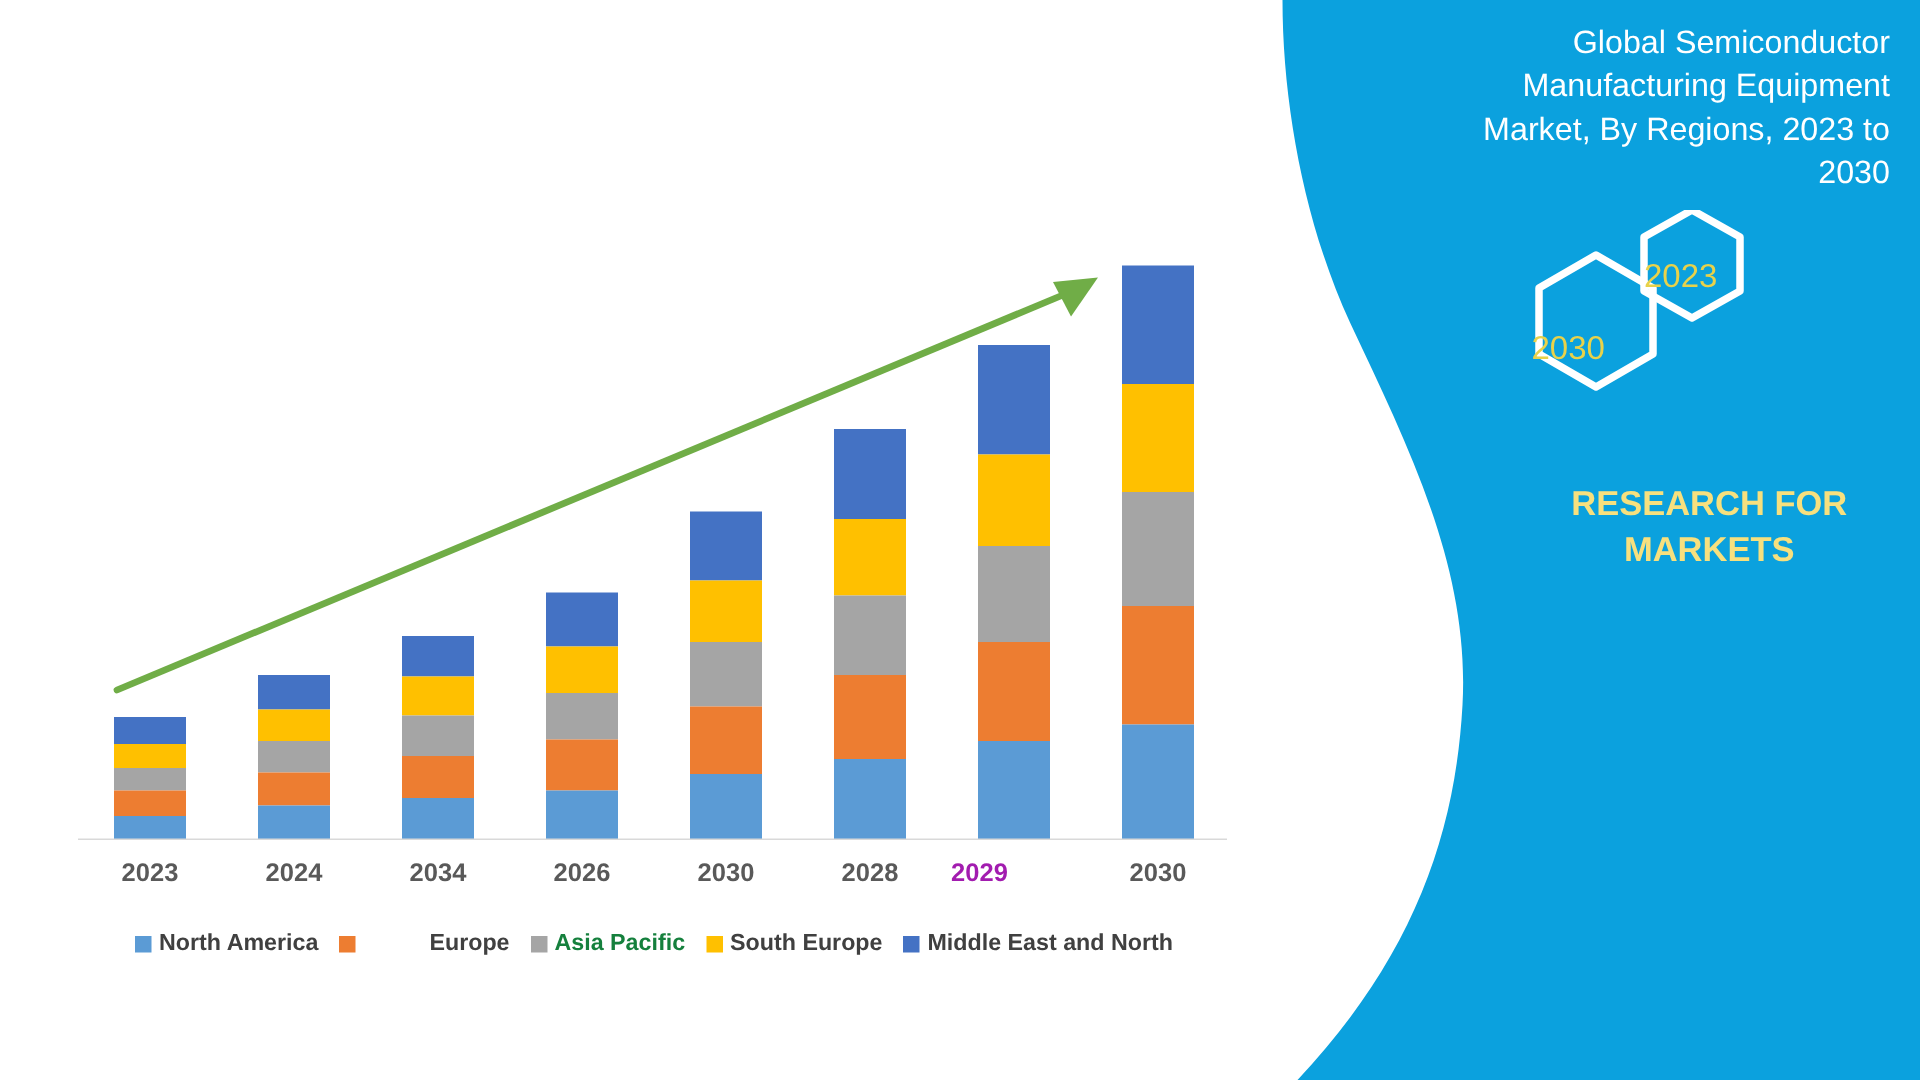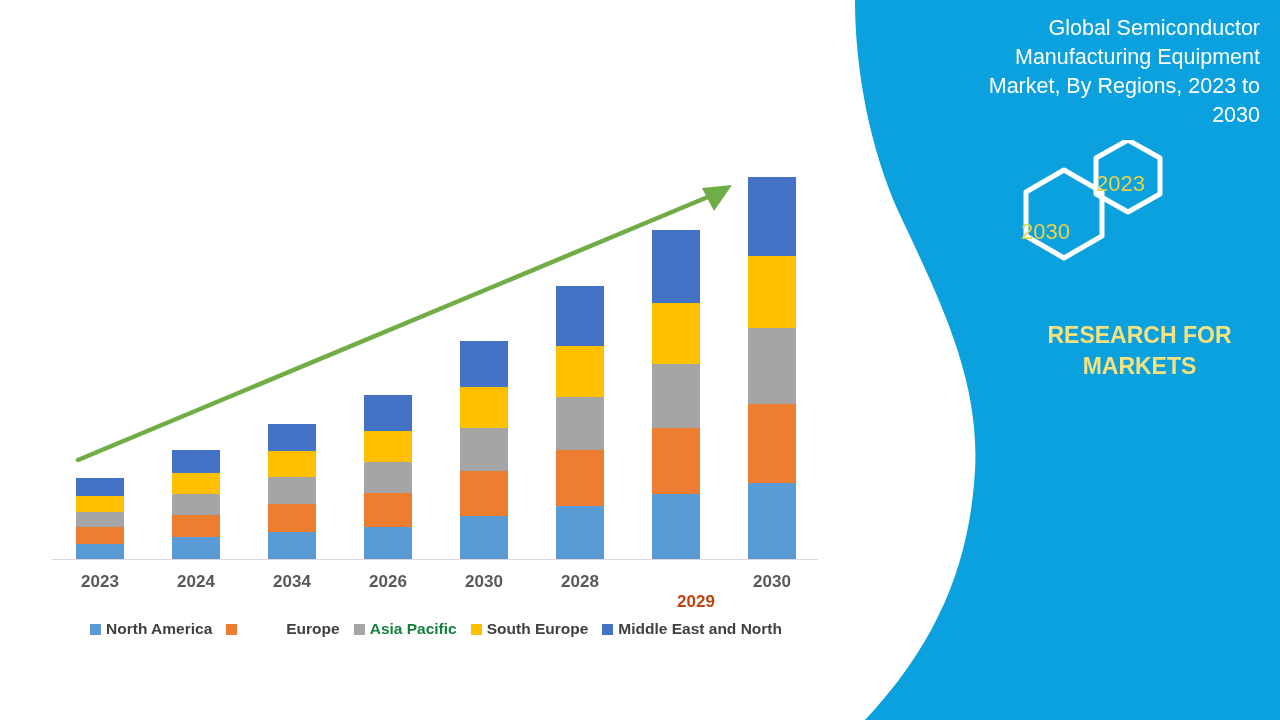--- a/index.html
+++ b/index.html
@@ -238,21 +238,21 @@
     </g>
   </svg>
 
   <div id="x-labels">
       <div class="x-label" style="left: 0px; color: rgb(89, 89, 89);">2023</div>
       <div class="x-label" style="left: 96px; color: rgb(89, 89, 89);">2024</div>
       <div class="x-label" style="left: 192px; color: rgb(89, 89, 89);">2034</div>
       <div class="x-label" style="left: 288px; color: rgb(89, 89, 89);">2026</div>
       <div class="x-label" style="left: 384px; color: rgb(89, 89, 89);">2030</div>
       <div class="x-label" style="left: 480px; color: rgb(89, 89, 89);">2028</div>
-      <div class="x-label" style="left: 596px; color: #c2410c; margin-top: 20px;">2029</div>
+      <div class="x-label" style="left: 553px; color: #a21caf;">2029</div>
       <div class="x-label" style="left: 672px; color: rgb(89, 89, 89);">2030</div>
     </div>
 
   <div id="legend">
       <div class="legend-item">
         <span class="legend-swatch" style="background: rgb(91, 155, 213);"></span>
         <span class="legend-text" style="color: rgb(64, 64, 64);">North America</span>
       </div>
       <div class="legend-item">
         <span class="legend-swatch" style="background: rgb(237, 125, 49);"></span>

